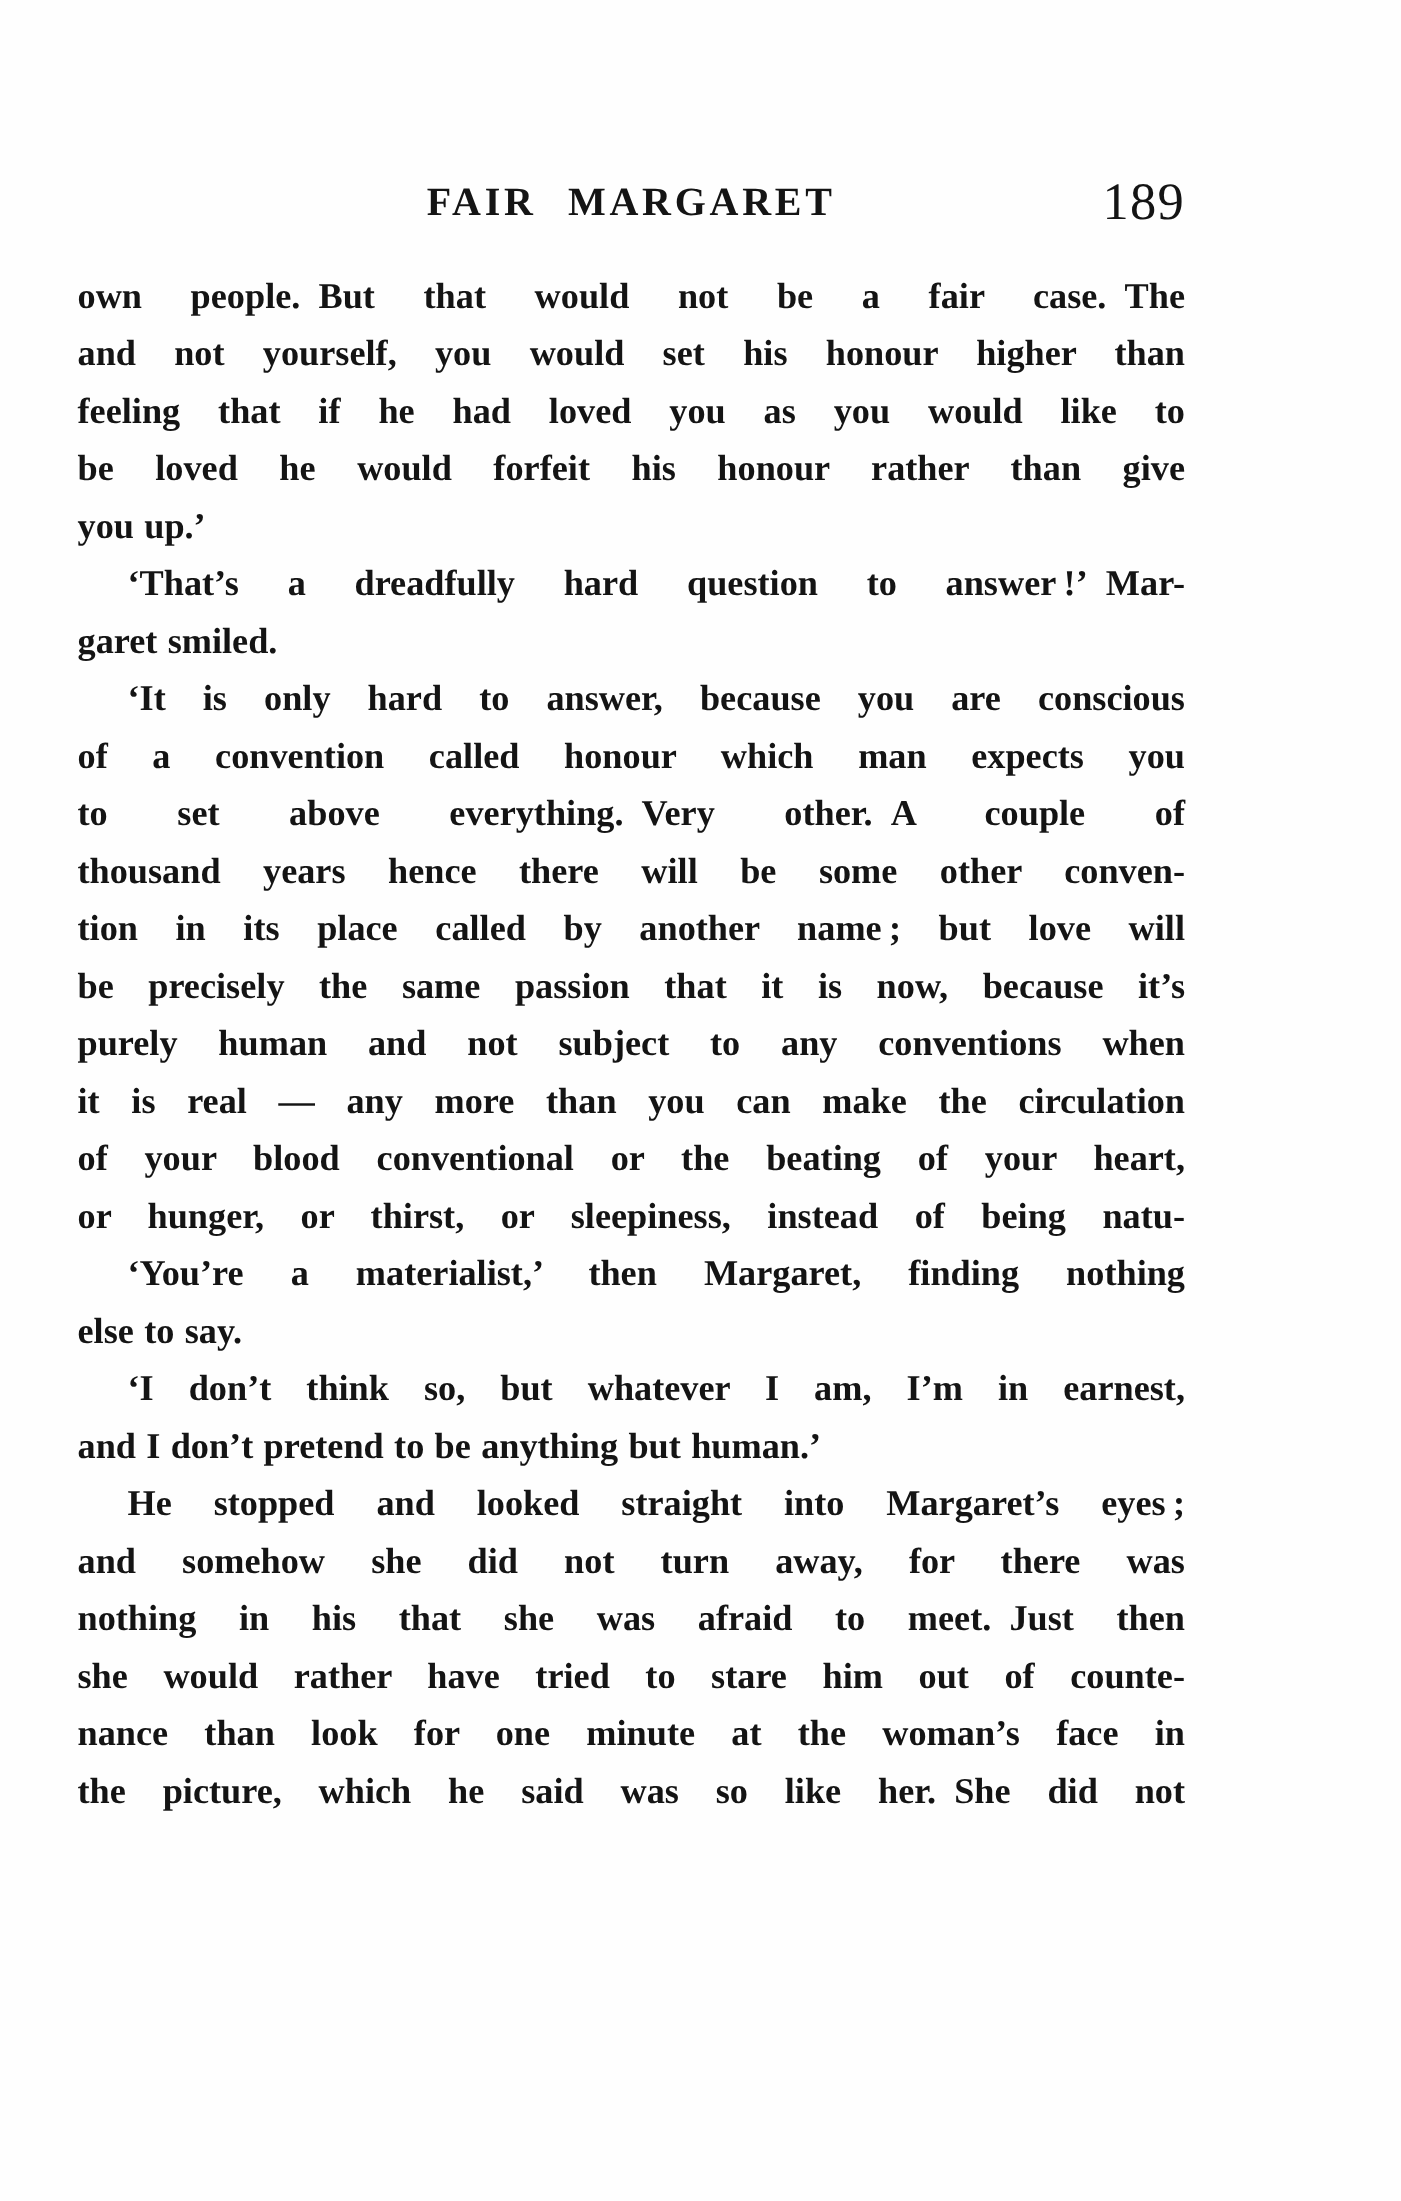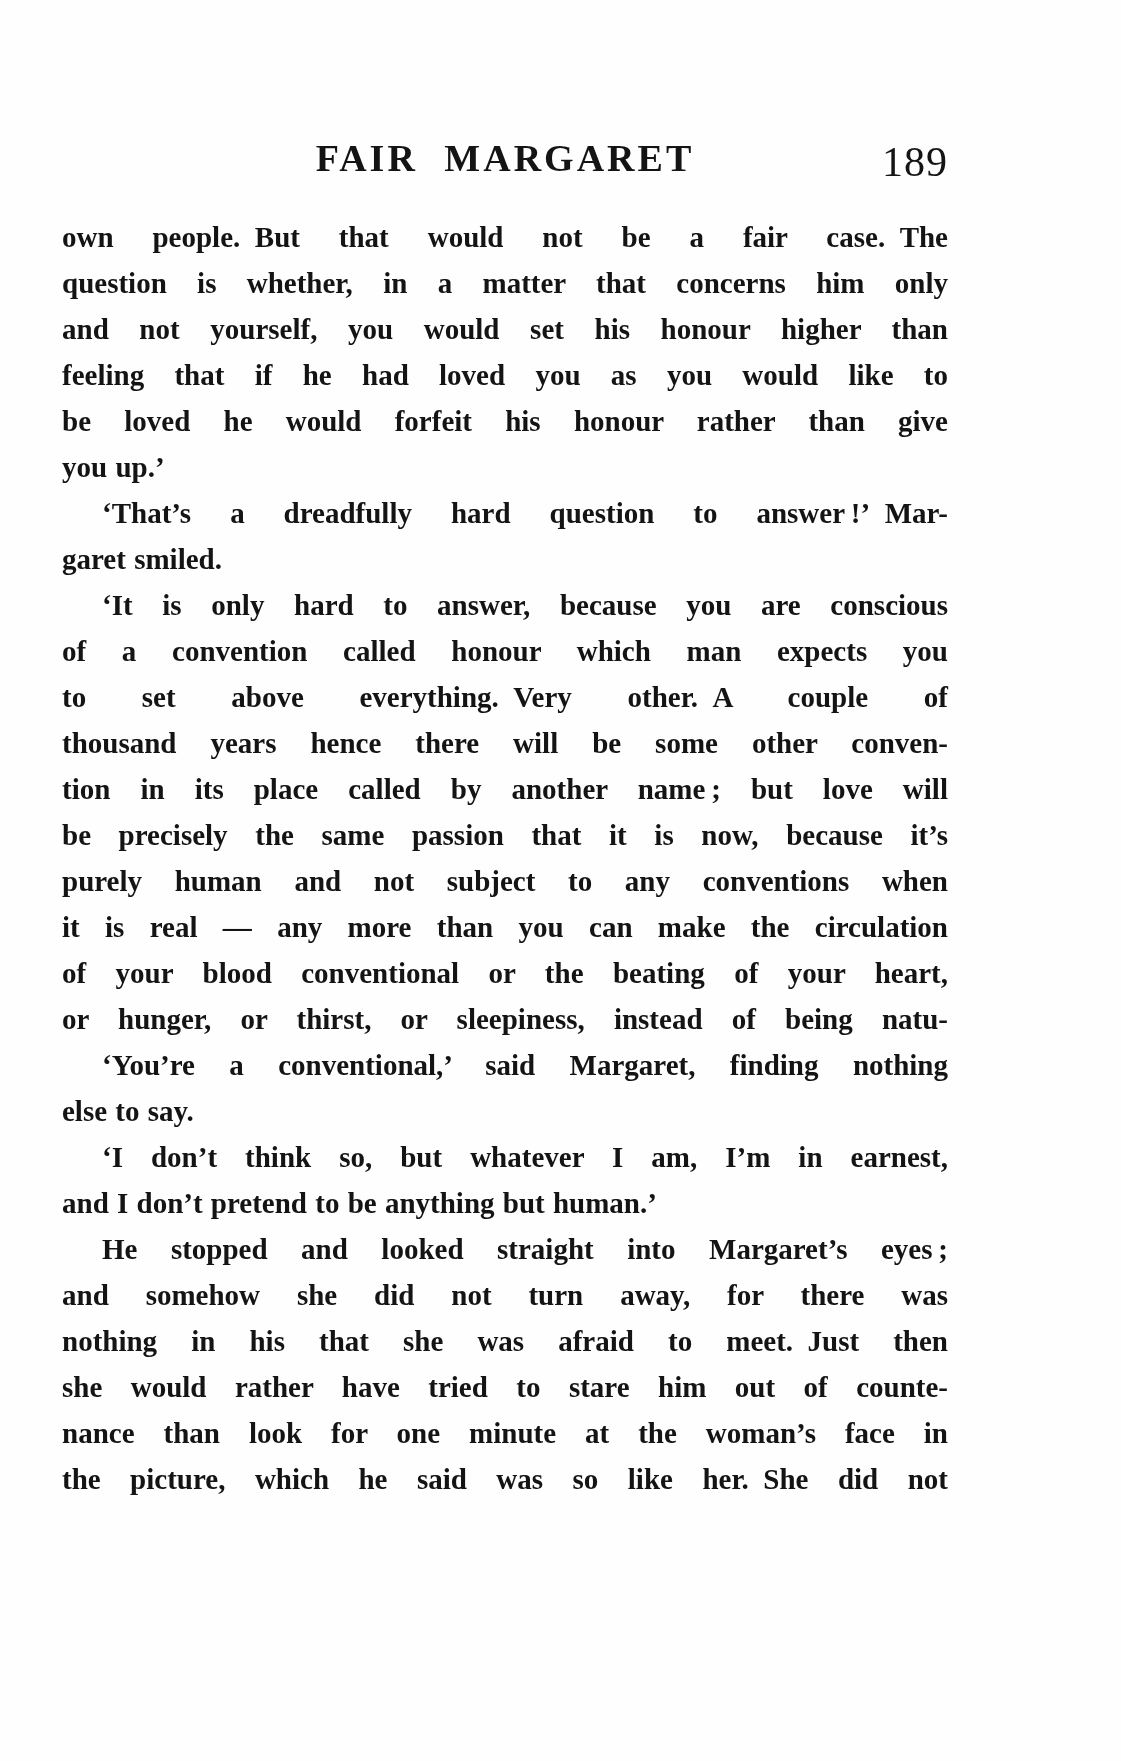--- a/index.html
+++ b/index.html
@@ -24,21 +24,21 @@
   }
   .header {
     position: relative;
     height: 52px;
   }
   .running-title {
     position: absolute;
     left: 50%;
     bottom: 0;
     transform: translateX(-50%);
-    font-size: 38px;
+    font-size: 32px;
     font-weight: bold;
     letter-spacing: 3px;
     word-spacing: 14px;
     white-space: nowrap;
   }
   .page-number {
     position: absolute;
     right: 0;
     bottom: -6px;
     font-size: 42px;
@@ -66,38 +66,37 @@
 <body>
 
 <div class="page">
   <div class="textblock">
     <div class="header">
       <span class="running-title">FAIR MARGARET</span>
       <span class="page-number">189</span>
     </div>
     <div class="body-text">
         <div class="line">own people. But that would not be a fair case. The</div>
-        <div class="line">question is whether, in a matter that concerns him only</div>
         <div class="line">and not yourself, you would set his honour higher than</div>
         <div class="line">feeling that if he had loved you as you would like to</div>
         <div class="line">be loved he would forfeit his honour rather than give</div>
         <div class="line nojust">you up.’</div>
         <div class="line indent">‘That’s a dreadfully hard question to answer !’ Mar-</div>
         <div class="line nojust">garet smiled.</div>
         <div class="line indent">‘It is only hard to answer, because you are conscious</div>
         <div class="line">of a convention called honour which man expects you</div>
         <div class="line">to set above everything. Very other. A couple of</div>
         <div class="line">thousand years hence there will be some other conven-</div>
         <div class="line">tion in its place called by another name ; but love will</div>
         <div class="line">be precisely the same passion that it is now, because it’s</div>
         <div class="line">purely human and not subject to any conventions when</div>
         <div class="line">it is real — any more than you can make the circulation</div>
         <div class="line">of your blood conventional or the beating of your heart,</div>
         <div class="line">or hunger, or thirst, or sleepiness, instead of being natu-</div>
-        <div class="line indent">‘You’re a conventional,’ said Margaret, finding nothing</div>
+        <div class="line indent">‘You’re a materialist,’ then Margaret, finding nothing</div>
         <div class="line nojust">else to say.</div>
         <div class="line indent">‘I don’t think so, but whatever I am, I’m in earnest,</div>
         <div class="line nojust">and I don’t pretend to be anything but human.’</div>
         <div class="line indent">He stopped and looked straight into Margaret’s eyes ;</div>
         <div class="line">and somehow she did not turn away, for there was</div>
         <div class="line">nothing in his that she was afraid to meet. Just then</div>
         <div class="line">she would rather have tried to stare him out of counte-</div>
         <div class="line">nance than look for one minute at the woman’s face in</div>
         <div class="line">the picture, which he said was so like her. She did not</div>
       </div>

